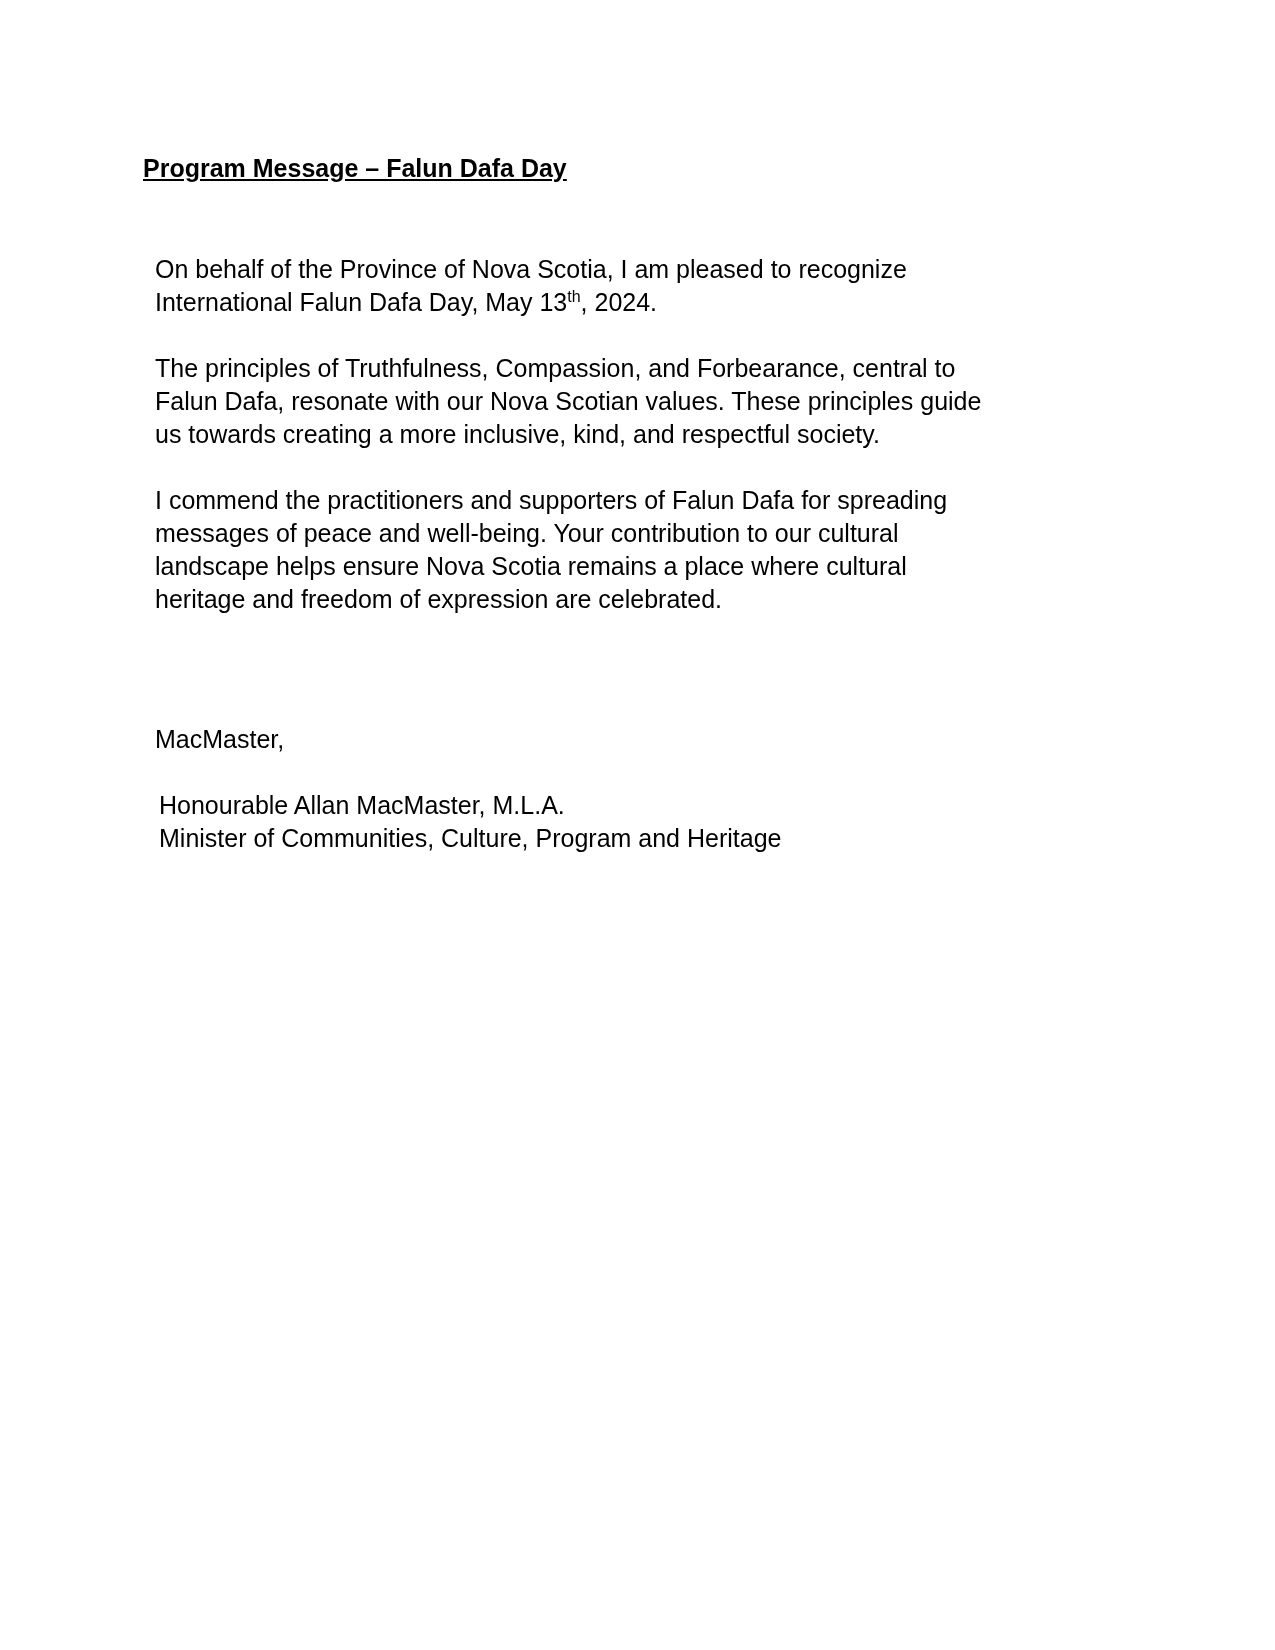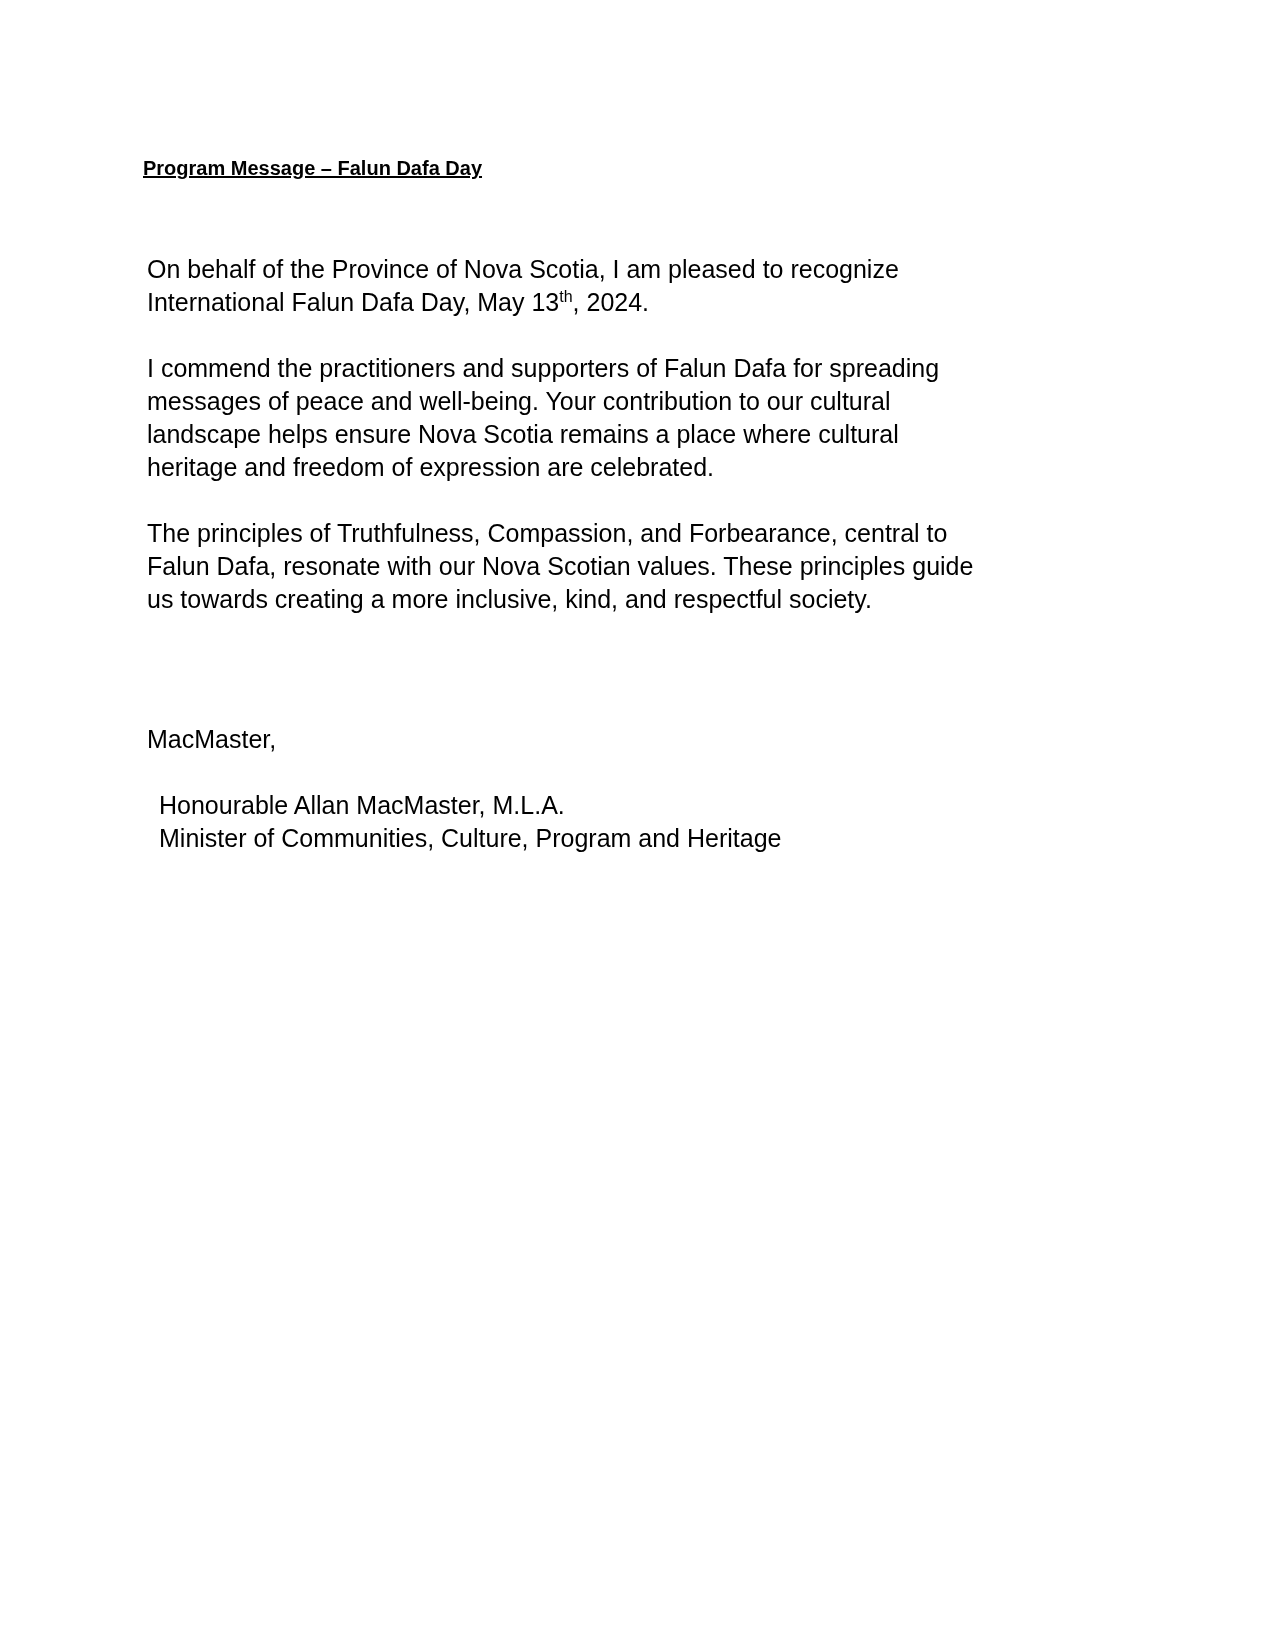--- a/index.html
+++ b/index.html
@@ -14,30 +14,30 @@
     color: #000000;
     overflow: hidden;
   }
   .page {
     box-sizing: border-box;
     width: 1275px;
     height: 1650px;
     padding: 152px 110px 0 143px;
   }
   .doc-title {
-    font-size: 20px;
+    font-size: 25px;
     line-height: 33px;
     font-weight: bold;
     text-decoration: underline;
     margin: 0 0 68px 0;
   }
   .para {
     font-size: 25px;
     line-height: 33px;
-    margin: 0 0 33px 4px;
+    margin: 0 0 33px 12px;
     white-space: pre-line;
   }
   .para sup {
     font-size: 16px;
     line-height: 0;
     vertical-align: super;
   }
   .closing {
     margin-top: 107px;
     margin-bottom: 33px;
@@ -53,27 +53,27 @@
 <body>
 
 <div class="page">
 
   <h1 class="doc-title">Program Message – Falun Dafa Day</h1>
 
   <p class="para"><span>On behalf of the Province of Nova Scotia, I am pleased to recognize
 International Falun Dafa Day, May 13</span><sup>th</sup><span>, 2024.</span></p>
 
 
+  <p class="para">The principles of Truthfulness, Compassion, and Forbearance, central to
+Falun Dafa, resonate with our Nova Scotian values. These principles guide
+us towards creating a more inclusive, kind, and respectful society.</p>
+
   <p class="para">I commend the practitioners and supporters of Falun Dafa for spreading
 messages of peace and well-being. Your contribution to our cultural
 landscape helps ensure Nova Scotia remains a place where cultural
 heritage and freedom of expression are celebrated.</p>
-
-  <p class="para">The principles of Truthfulness, Compassion, and Forbearance, central to
-Falun Dafa, resonate with our Nova Scotian values. These principles guide
-us towards creating a more inclusive, kind, and respectful society.</p>
 
 
   <p class="para closing">MacMaster,</p>
 
   <p class="para signature"><span class="sig-line">Honourable Allan MacMaster, M.L.A.</span><span class="sig-line">Minister of Communities, Culture, Program and Heritage</span></p>
 
 </div>
 
 </body></html>

